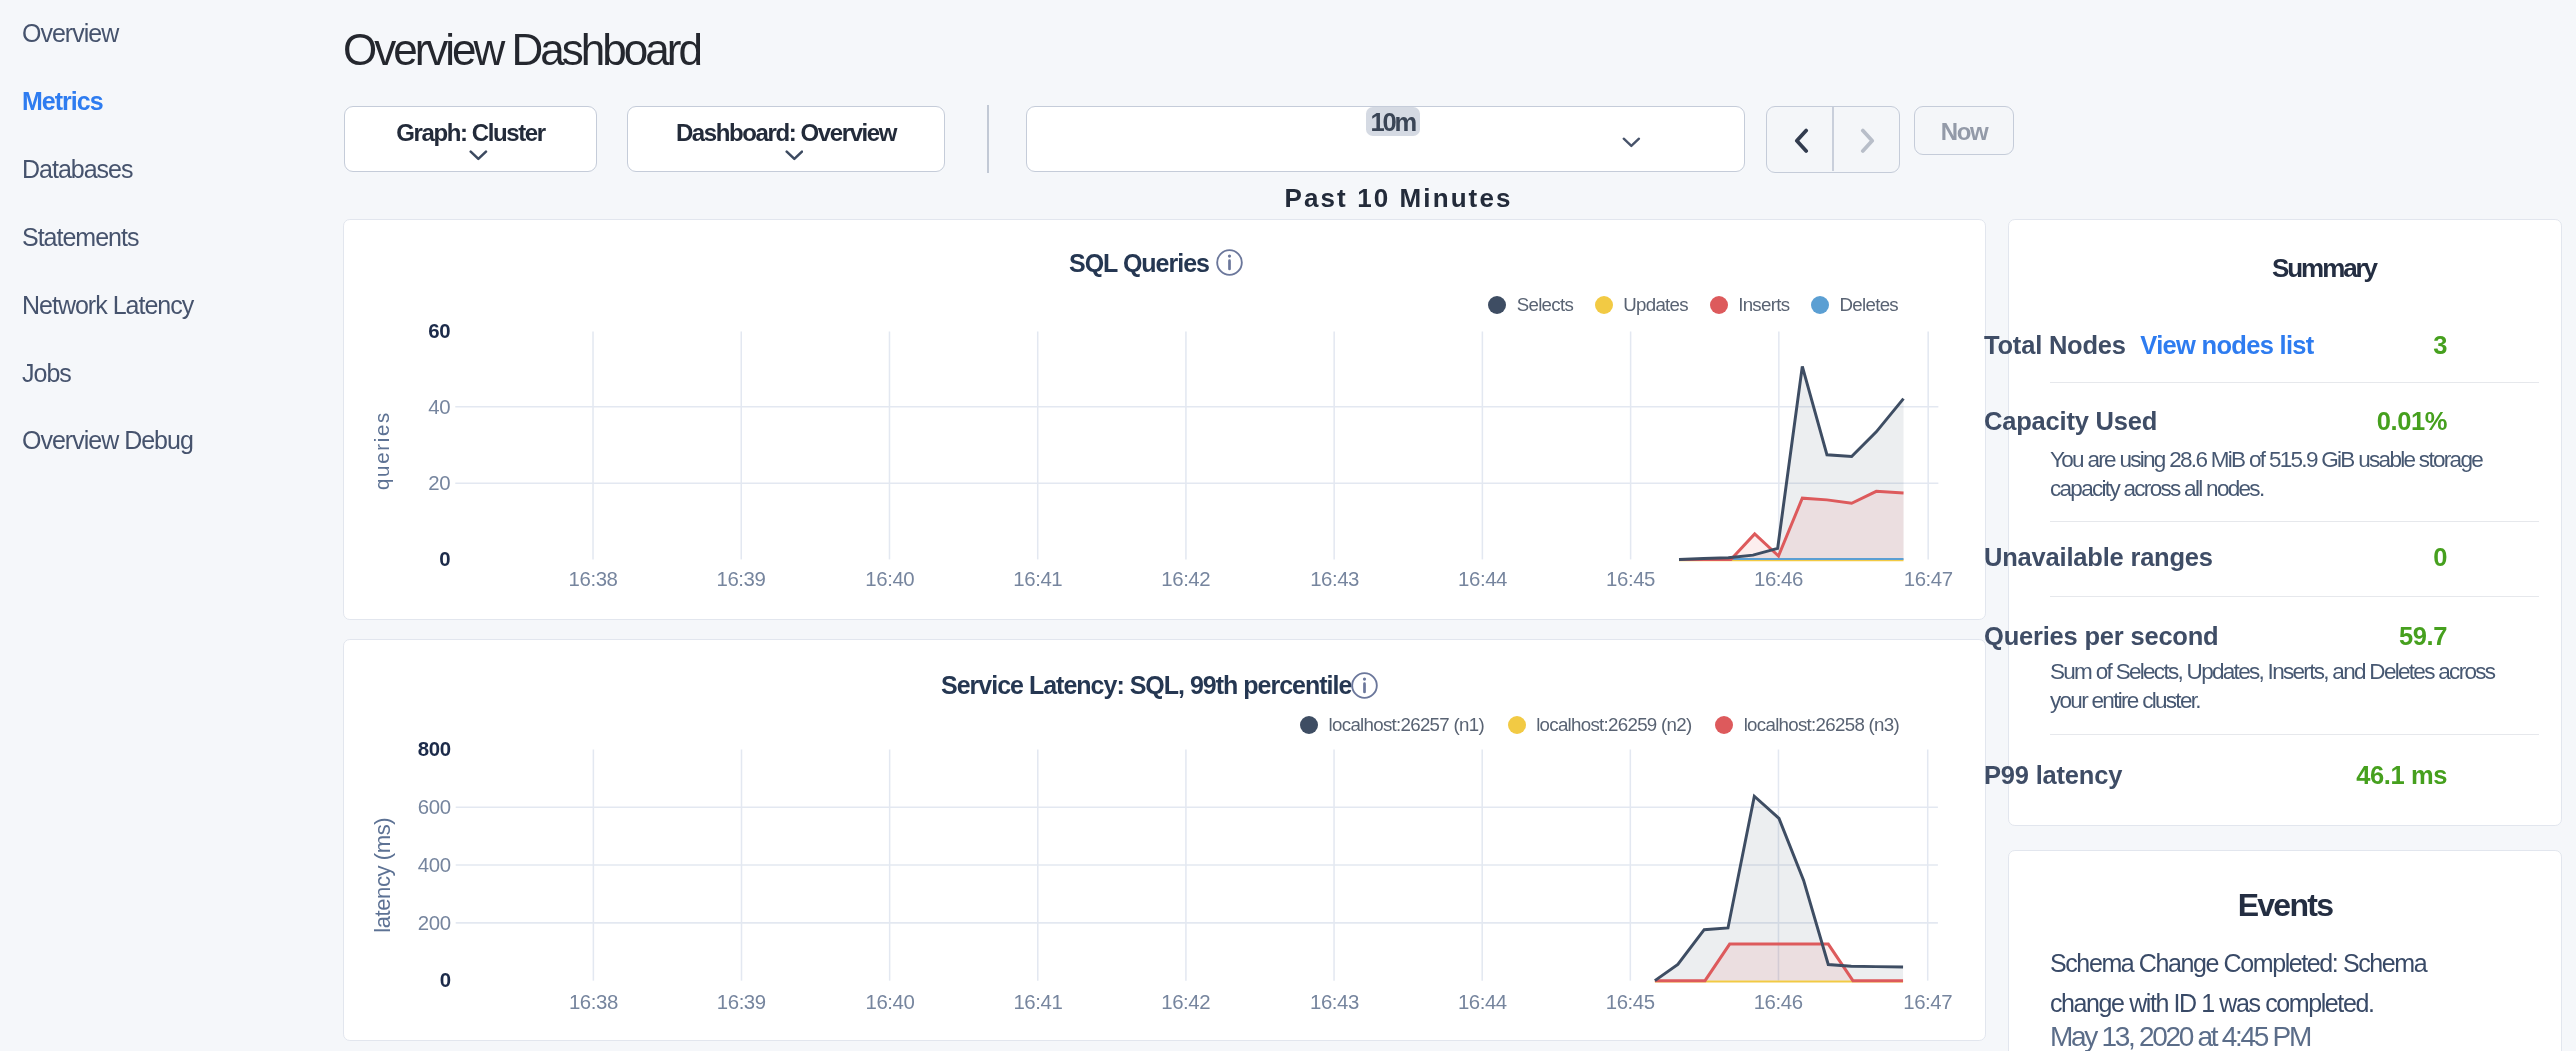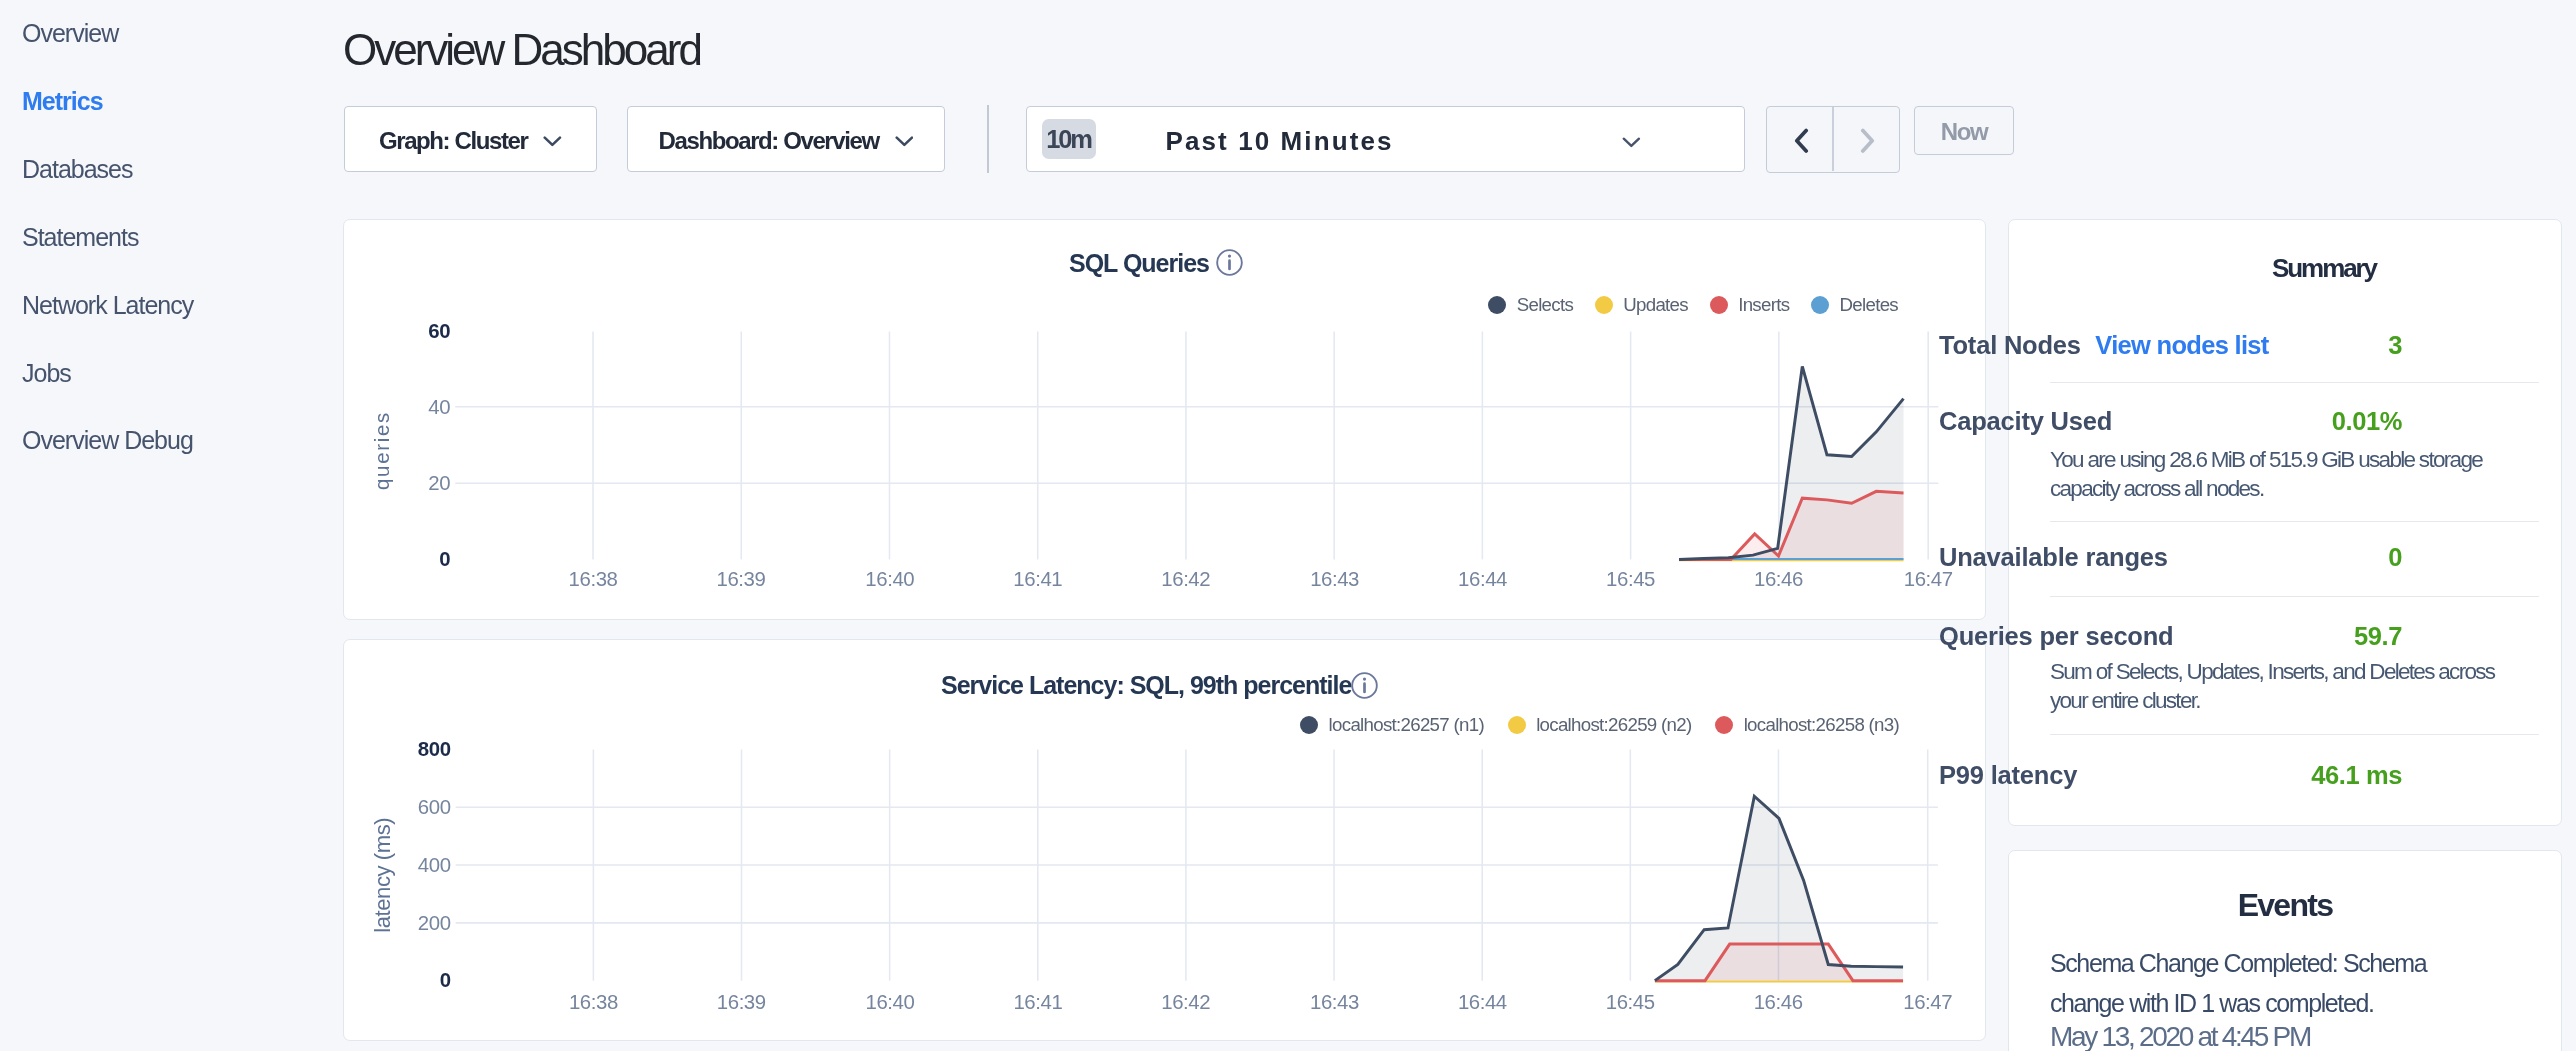--- a/index.html
+++ b/index.html
@@ -1,23 +1,23 @@
 <!DOCTYPE html>
 <html style="font-size:13.6px"><head>
 <meta charset="utf-8">
 <style>
 * { margin:0; padding:0; box-sizing:border-box; }
 html,body { width:2576px; height:1051px; background:#f5f7fa; font-family:"Liberation Sans", sans-serif; overflow:hidden; }
 .abs { position:absolute; }
 .nav { position:absolute; left:22px; font-size:25px; line-height:27px; color:#46536d; letter-spacing:-1px; }
 .navsel { color:#2e7cf0; font-weight:bold; }
 .card { position:absolute; background:#ffffff; border:0.9px solid #e2e6ee; border-radius:6.8px; }
-.btn { position:absolute; background:#ffffff; border:1.3px solid #c5ccd9; border-radius:4px; display:flex; align-items:center; justify-content:center; }
+.btn { position:absolute; background:#ffffff; border:1.3px solid #c5ccd9; border-radius:9px; display:flex; align-items:center; justify-content:center;flex-direction:column; }
 .btntxt { font-size:24px; font-weight:bold; color:#232b3a; letter-spacing:-1.4px; position:relative; top:1.7px; }
-.row { position:absolute; left:1939px; width:463px; display:flex; justify-content:space-between; align-items:flex-end; }
+.row { position:absolute; left:1984px; width:463px; display:flex; justify-content:space-between; align-items:flex-end; }
 .rowh { font-size:25.5px; font-weight:bold; color:#3f4d66; letter-spacing:-0.2px; }
 .rowv { font-size:25.5px; font-weight:bold; color:#46a01e; letter-spacing:-0.4px; }
 .divider { position:absolute; left:2050px; width:489px; height:1.3px; background:#e6e8ec; }
 .para { position:absolute; left:2050px; width:510px; font-size:22.5px; line-height:29px; color:#475872; letter-spacing:-1.7px; }
 .legtxt { font-size:18.7px; color:#596373; letter-spacing:-0.7px; }
 .ldot { width:18px; height:18px; border-radius:50%; display:inline-block; margin-right:10.2px; flex:none; }
 .leg { position:absolute; display:flex; align-items:center; }
 </style>
 </head>
 <body>

